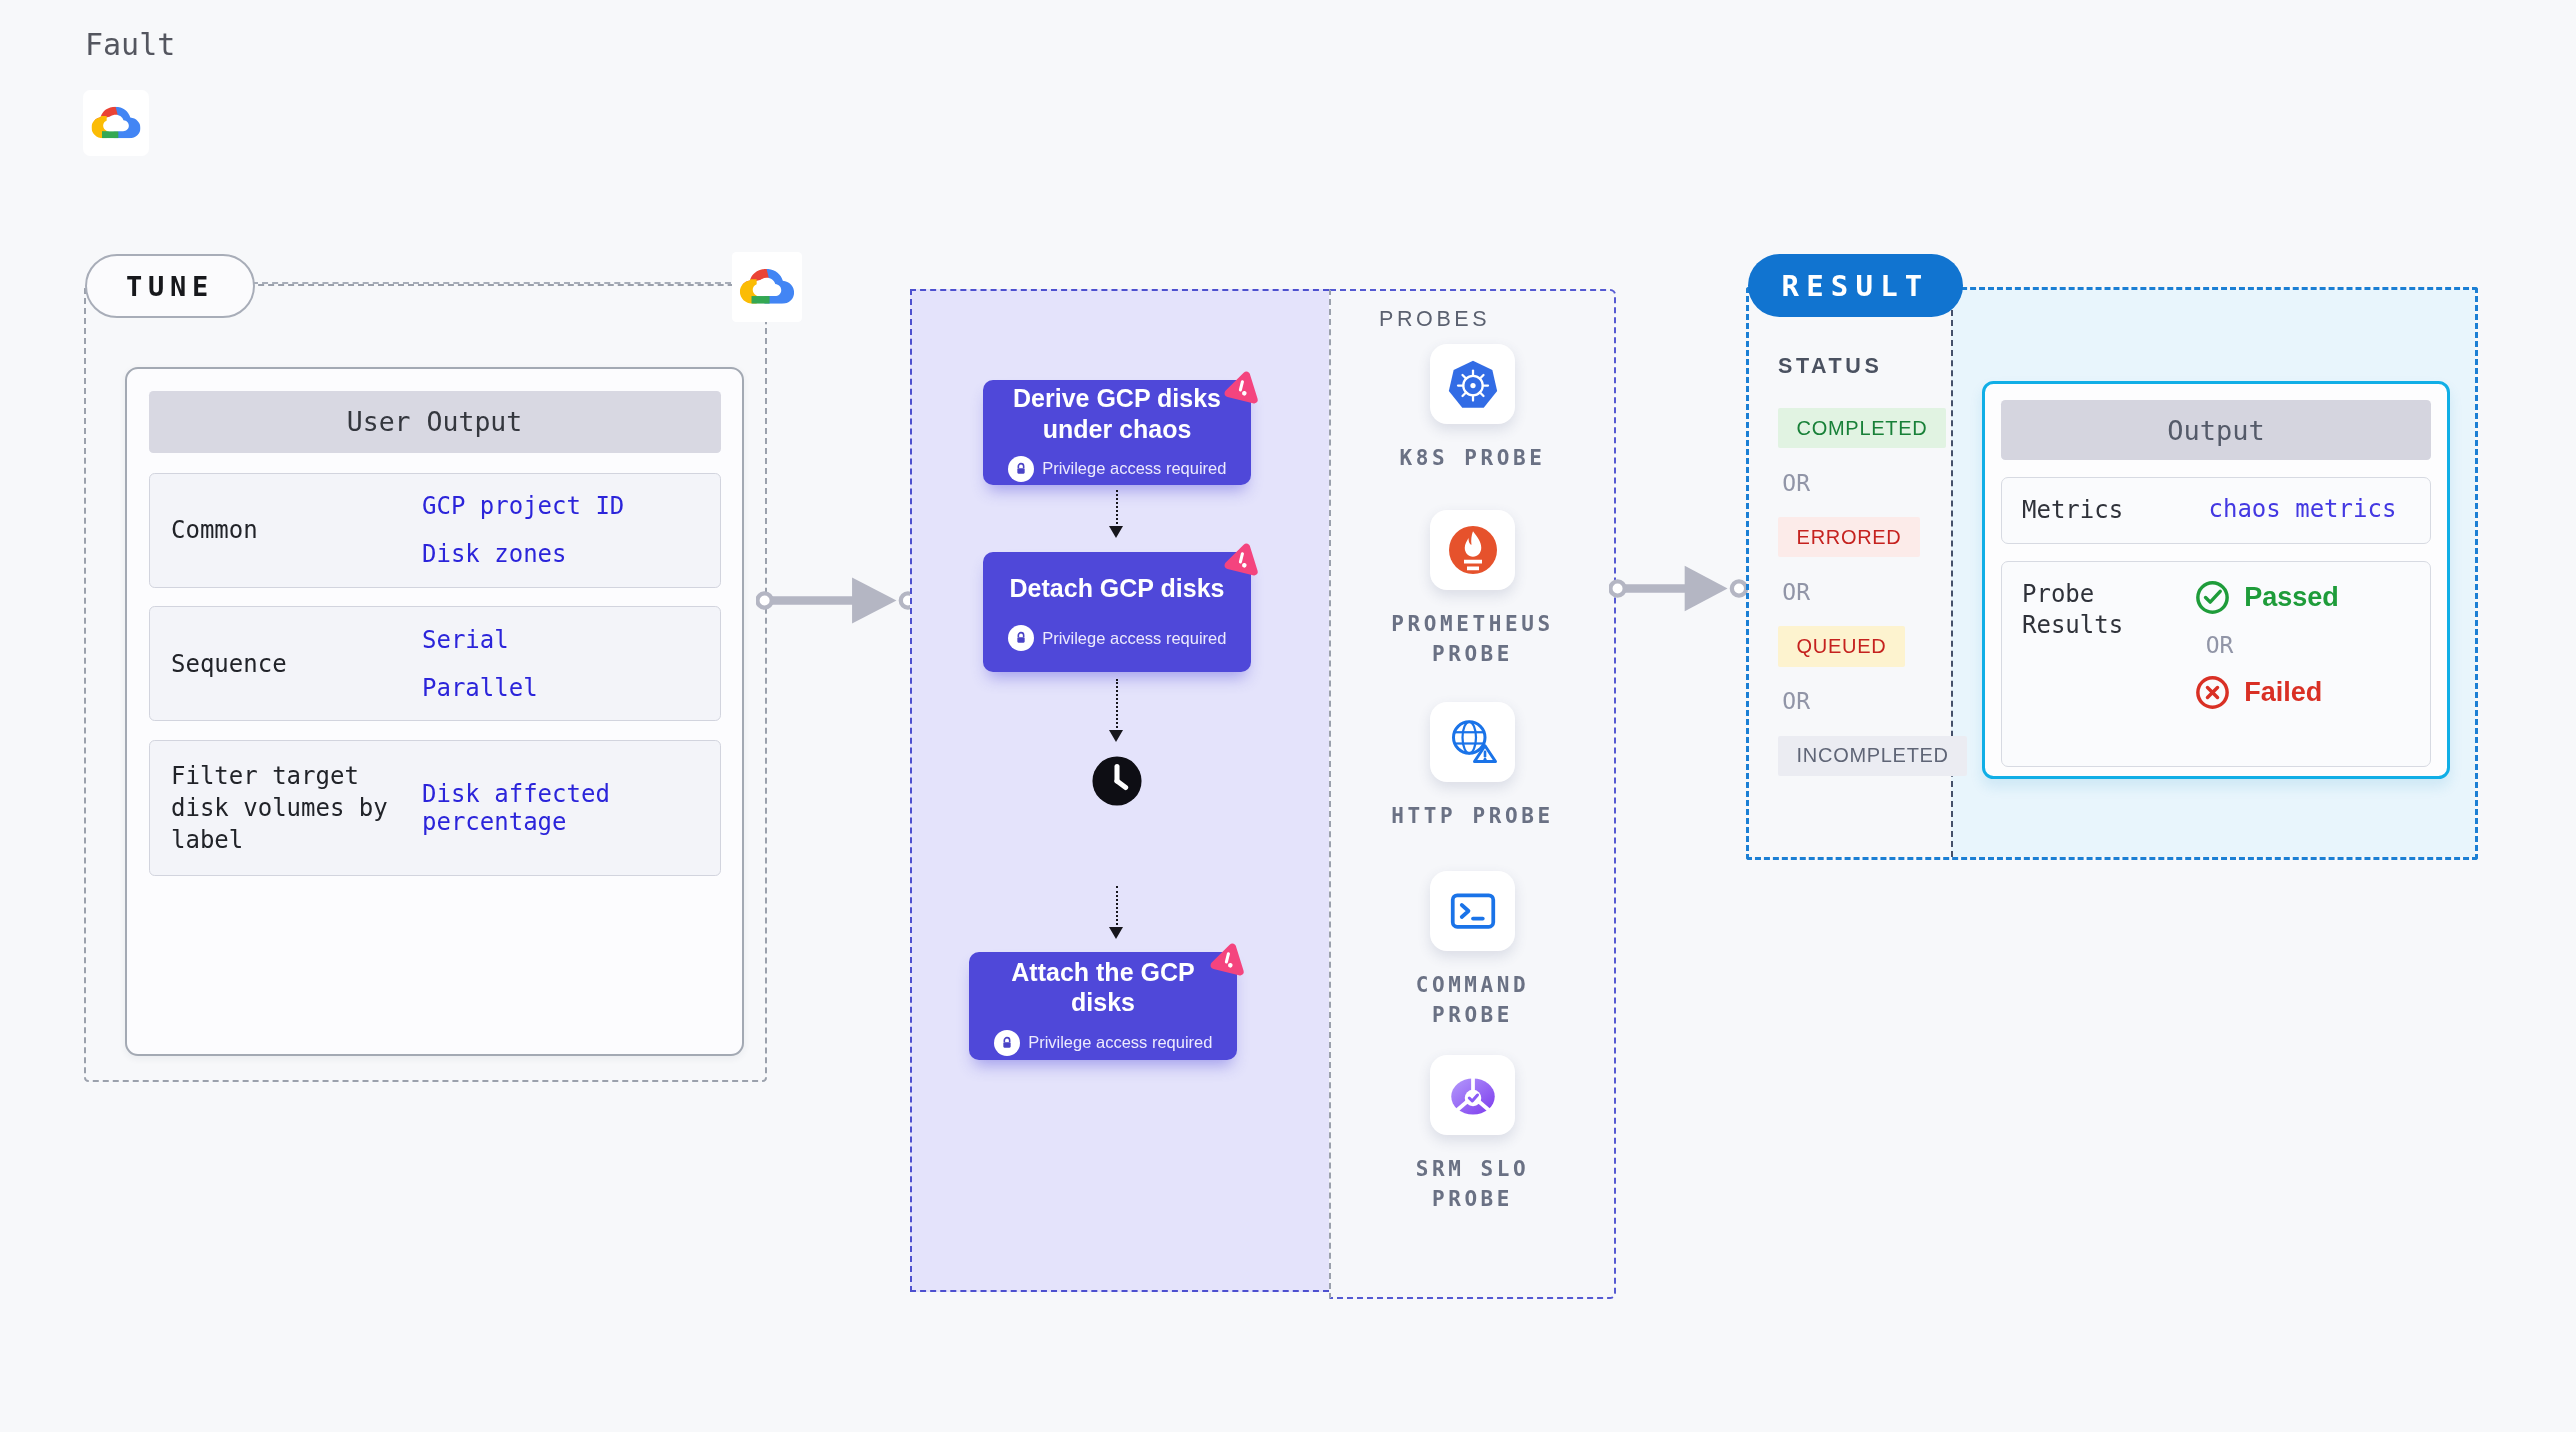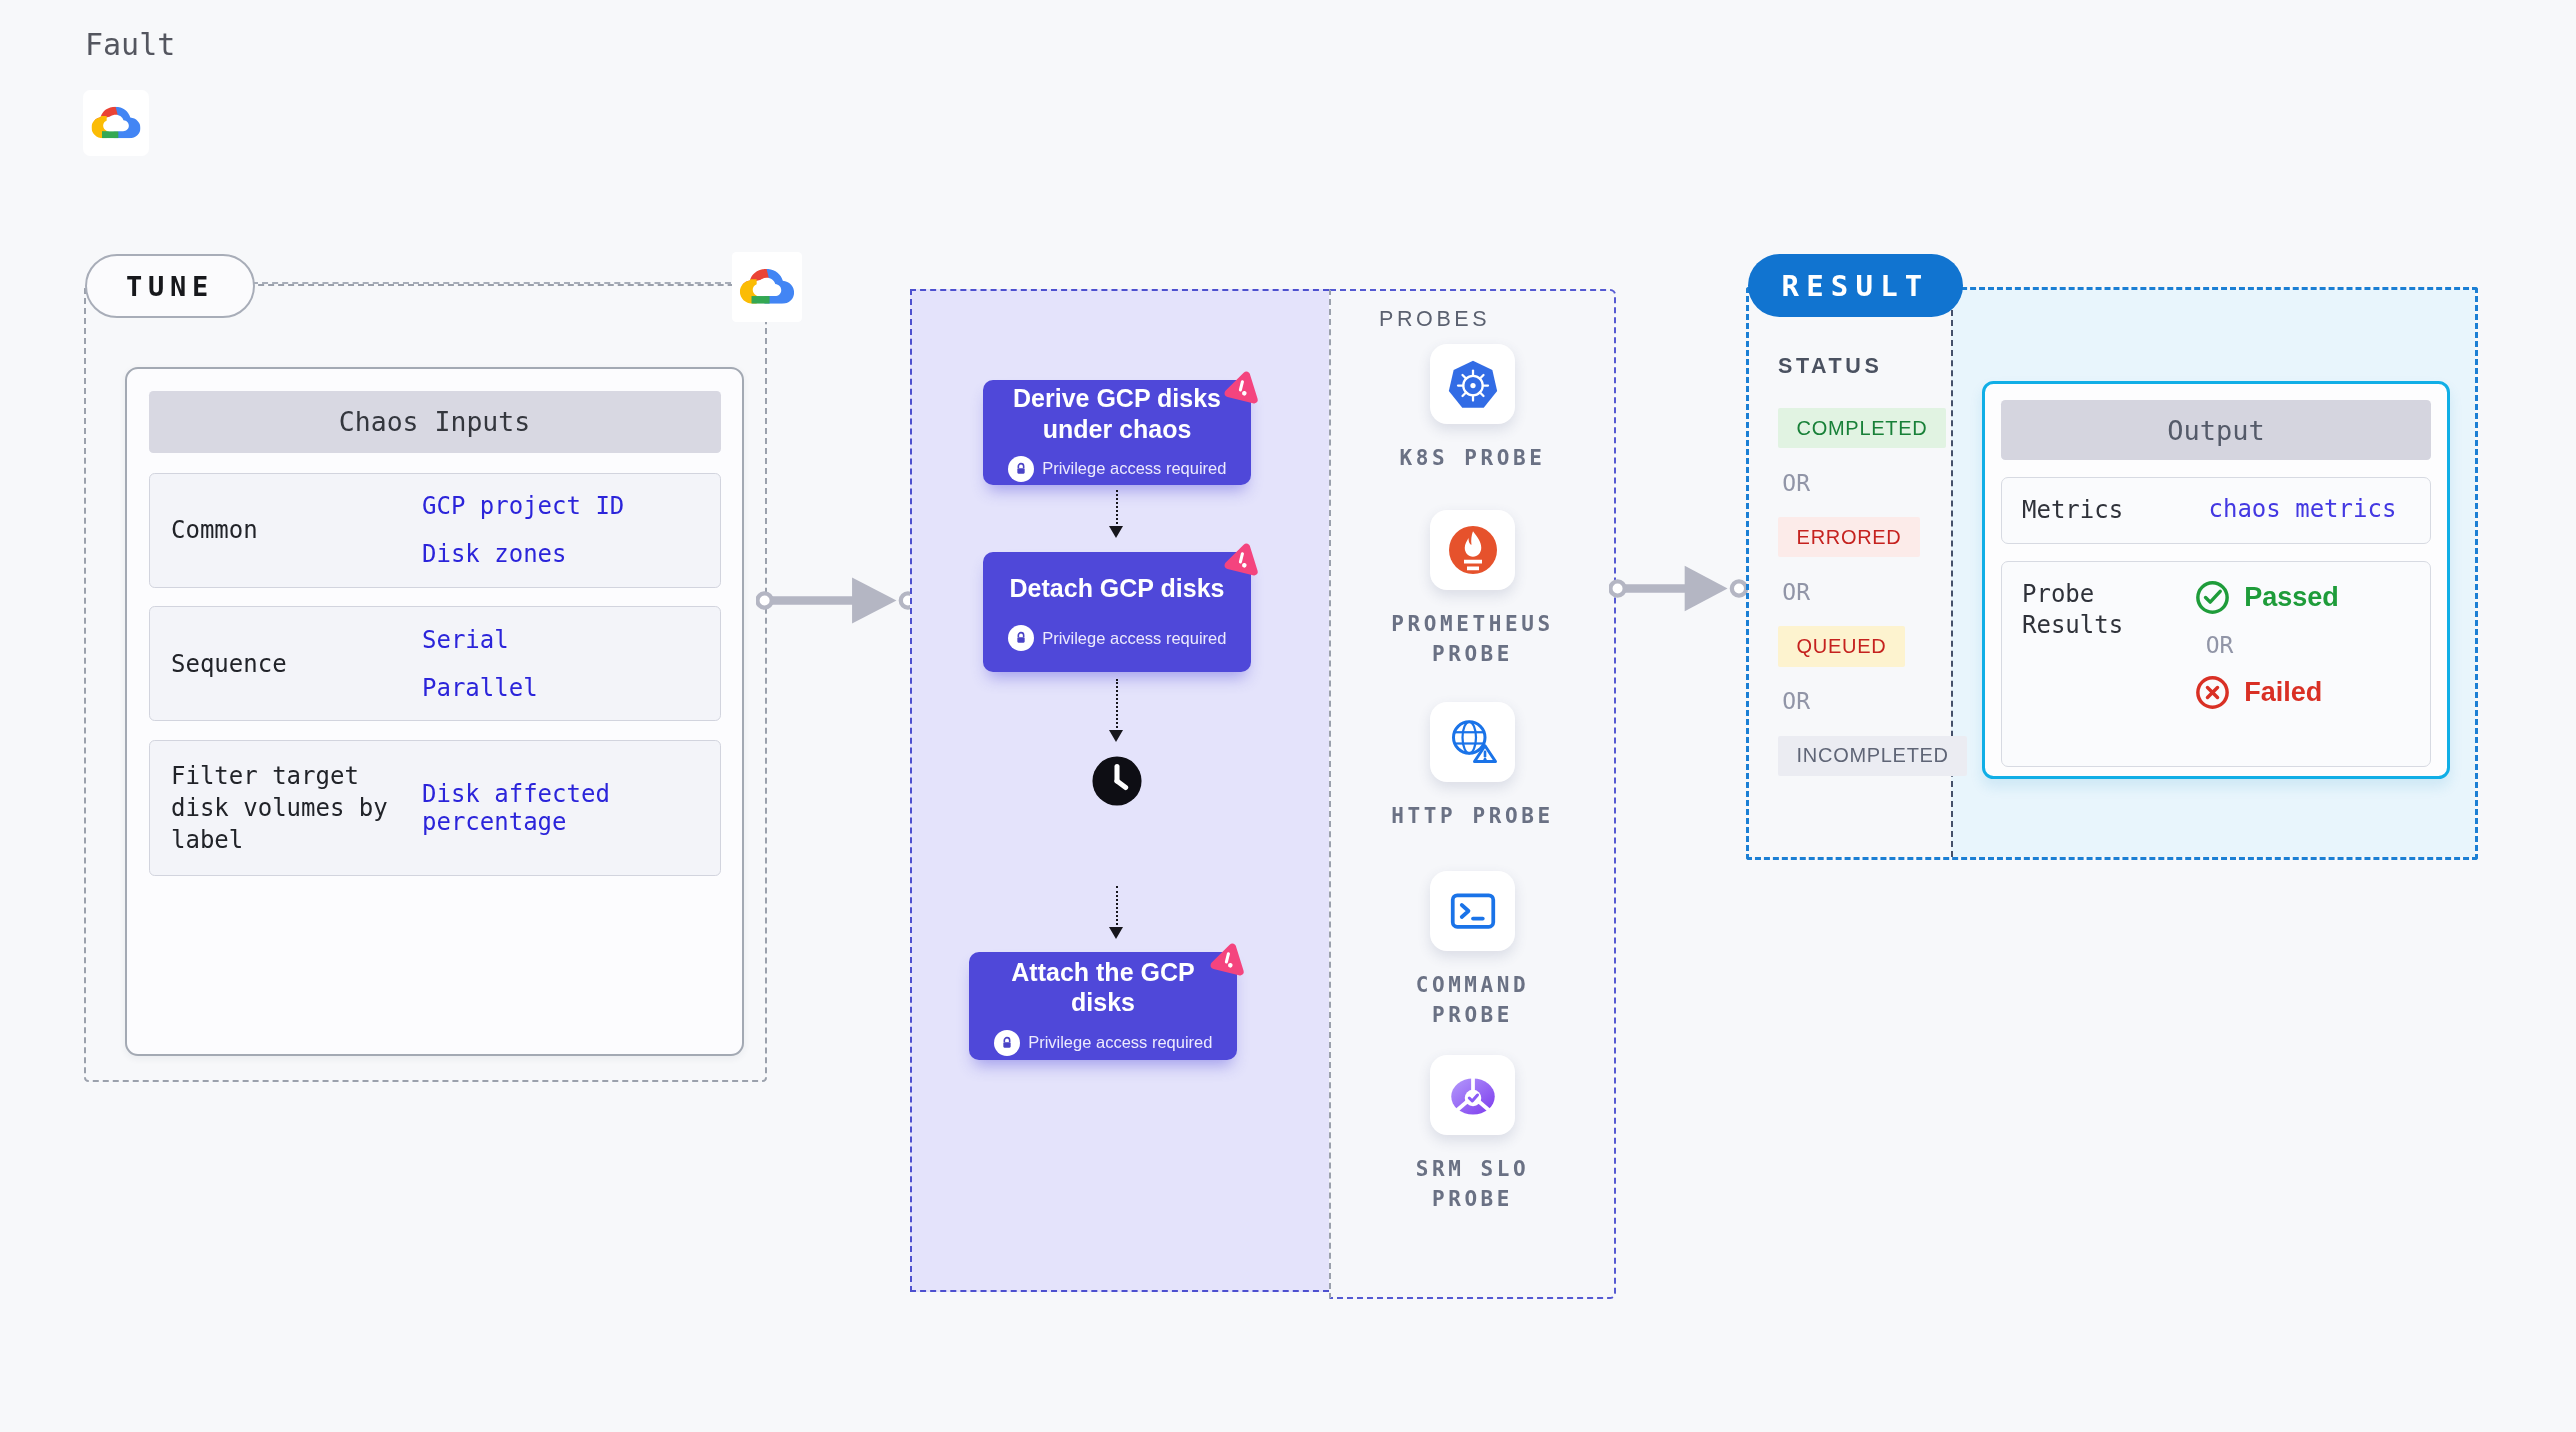--- a/index.html
+++ b/index.html
@@ -150,21 +150,21 @@
         <rect x="44" y="0" width="52" height="68" fill="#4285f4"></rect>
         <rect x="0" y="0" width="52" height="30" fill="#ea4335" transform="rotate(-14 10 30)"></rect>
         <rect x="0" y="22" width="32" height="46" fill="#fbbc05"></rect>
         <rect x="24" y="48" width="28" height="20" fill="#34a853"></rect>
       </g>
       <path transform="translate(22.8,16.6) scale(0.525)" d="M26 60 C14.5 60 6 51.5 6 41.5 C6 32.5 12.5 25.5 21.5 24 C24.5 13 34.5 6 47 6 C59.5 6 69.5 13.5 72.5 24.5 C82.5 25.5 90 33 90 42.5 C90 52.5 82 60 71 60 Z" fill="#fff"></path>
     </svg>
   </div>
 
   <div class="ui-card">
-    <div class="ui-header">Chaos Inputs</div>
+    <div class="ui-header">User Output</div>
 
     <div class="ui-row">
       <div class="ui-row-label">Common</div>
       <div class="ui-row-values">
         <div class="ui-value">GCP project ID</div>
         <div class="ui-value">Disk zones</div>
       </div>
     </div>
 
 

